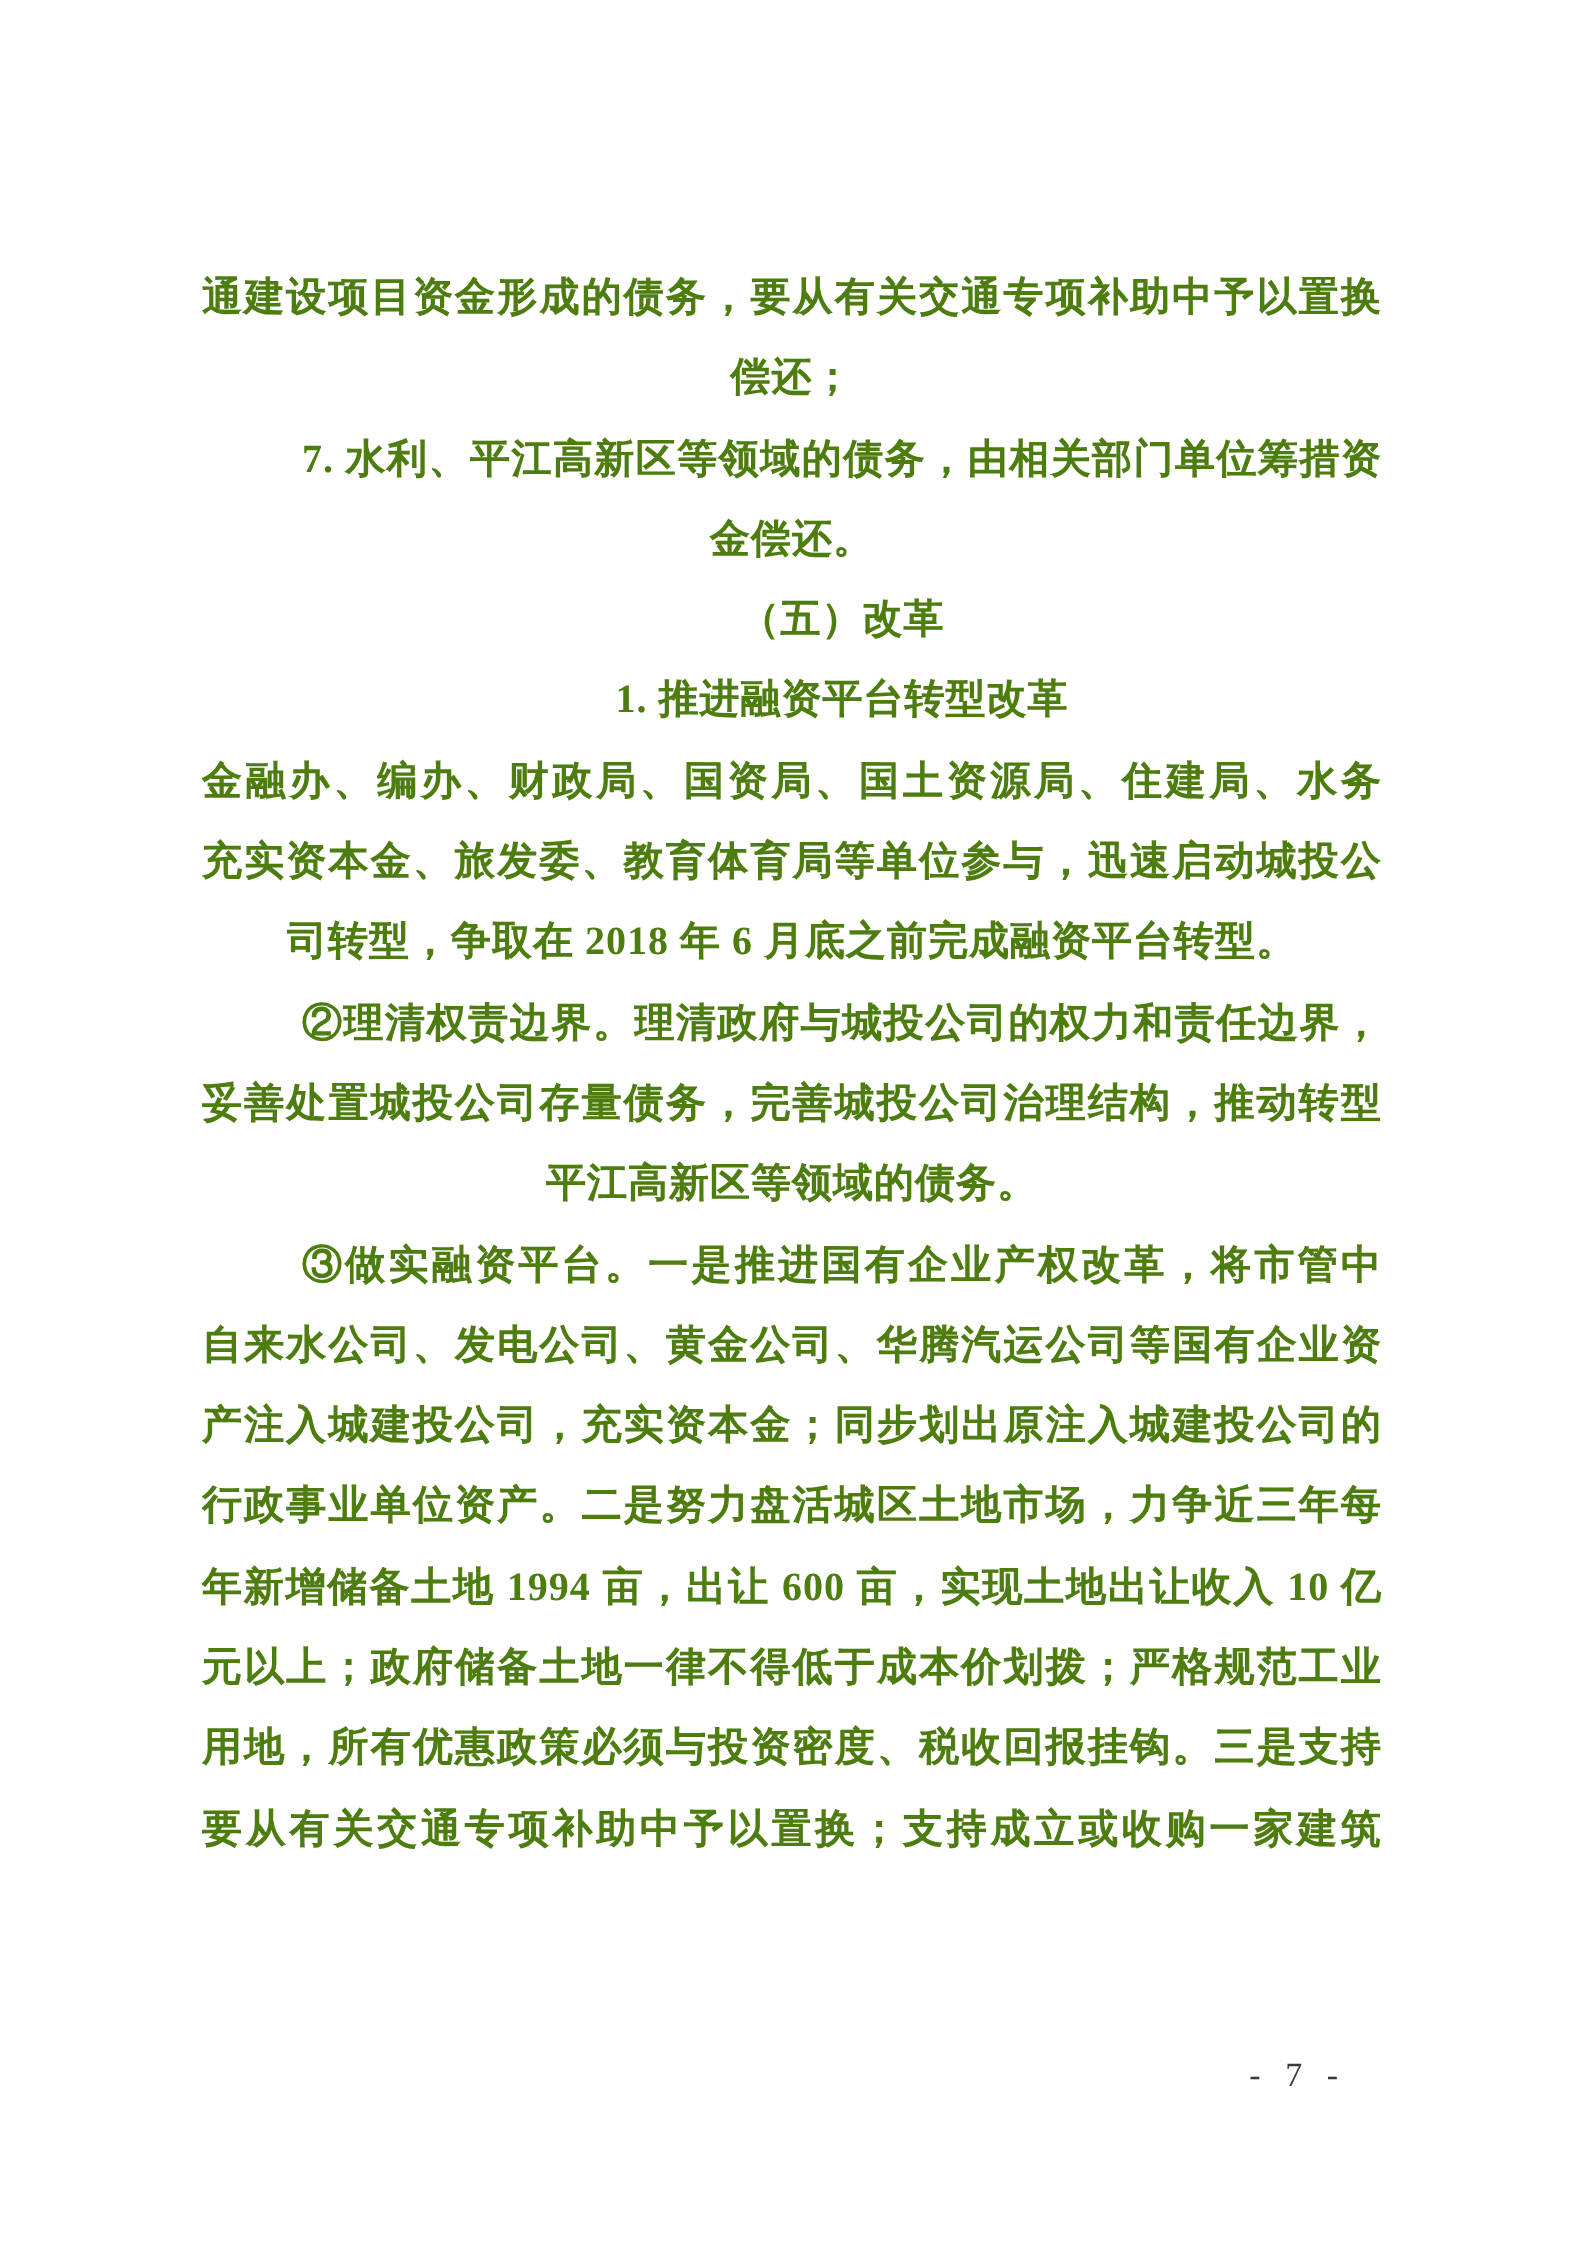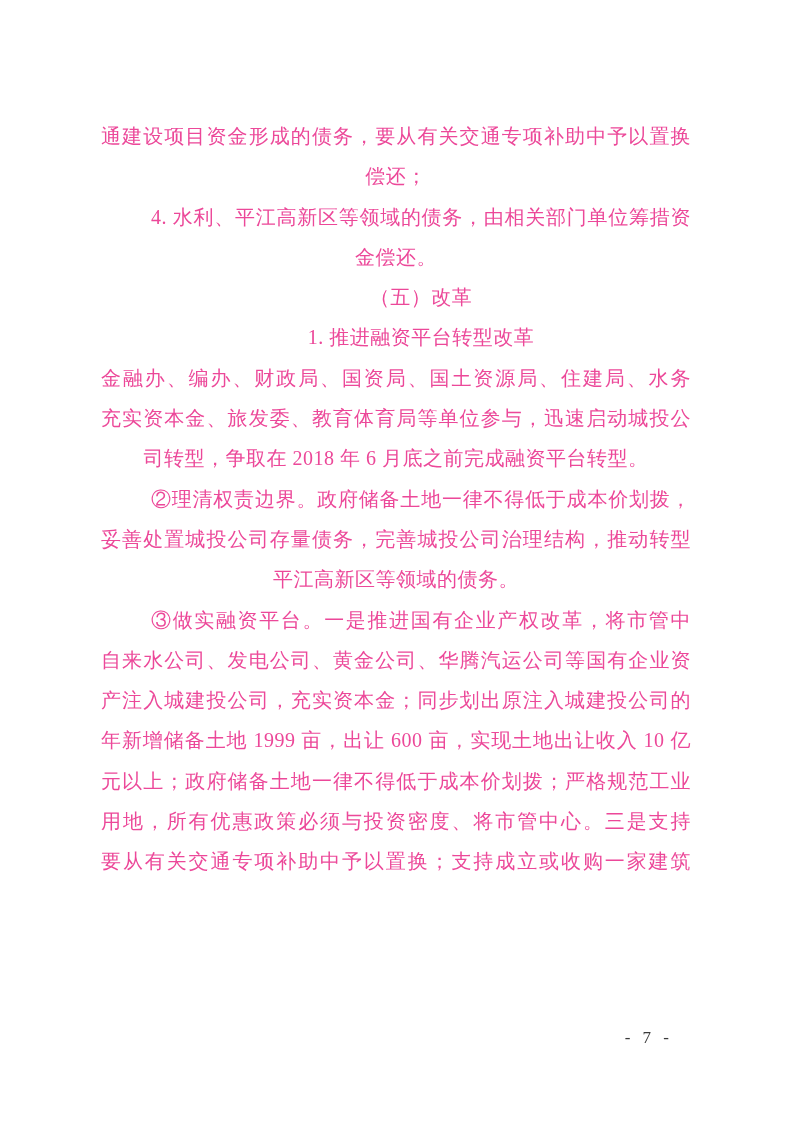--- a/index.html
+++ b/index.html
@@ -11,24 +11,25 @@
     position: relative;
     width: 793px;
     height: 1121px;
     margin: 0 auto;
     background: #ffffff;
     overflow: hidden;
     font-family: "Liberation Serif", "DejaVu Serif", serif;
   }
   .doc-body {
     position: absolute;
-    top: 116px;
+    top: 129px;
     left: 101px;
     width: 590px;
-    color: #ec4899;
+    color: #4d7c0f;
+    font-weight: bold;
   }
   .line {
     height: 40.3px;
     line-height: 40.3px;
     font-size: 20px;
     letter-spacing: 0.5px;
     white-space: normal;
     overflow: hidden;
     text-align: center;
   }
@@ -53,32 +54,33 @@
     font-family: "Liberation Serif", "DejaVu Serif", serif;
   }
 </style>
 </head>
 <body>
 
 <div class="page">
   <div class="doc-body" id="doc-body">
       <div class="line just">通建设项目资金形成的债务，要从有关交通专项补助中予以置换</div>
       <div class="line">偿还；</div>
-      <div class="line indent just">4. 水利、平江高新区等领域的债务，由相关部门单位筹措资</div>
+      <div class="line indent just">7. 水利、平江高新区等领域的债务，由相关部门单位筹措资</div>
       <div class="line">金偿还。</div>
       <div class="line indent">（五）改革</div>
       <div class="line indent">1. 推进融资平台转型改革</div>
       <div class="line just">金融办、编办、财政局、国资局、国土资源局、住建局、水务局、</div>
       <div class="line just">充实资本金、旅发委、教育体育局等单位参与，迅速启动城投公</div>
       <div class="line">司转型，争取在 2018 年 6 月底之前完成融资平台转型。</div>
-      <div class="line indent just">②理清权责边界。政府储备土地一律不得低于成本价划拨，</div>
+      <div class="line indent just">②理清权责边界。理清政府与城投公司的权力和责任边界，</div>
       <div class="line just">妥善处置城投公司存量债务，完善城投公司治理结构，推动转型</div>
       <div class="line">平江高新区等领域的债务。</div>
       <div class="line indent just">③做实融资平台。一是推进国有企业产权改革，将市管中心、</div>
       <div class="line just">自来水公司、发电公司、黄金公司、华腾汽运公司等国有企业资</div>
       <div class="line just">产注入城建投公司，充实资本金；同步划出原注入城建投公司的</div>
-      <div class="line just">年新增储备土地 1999 亩，出让 600 亩，实现土地出让收入 10 亿</div>
+      <div class="line just">行政事业单位资产。二是努力盘活城区土地市场，力争近三年每</div>
+      <div class="line just">年新增储备土地 1994 亩，出让 600 亩，实现土地出让收入 10 亿</div>
       <div class="line just">元以上；政府储备土地一律不得低于成本价划拨；严格规范工业</div>
-      <div class="line just">用地，所有优惠政策必须与投资密度、将市管中心。三是支持</div>
+      <div class="line just">用地，所有优惠政策必须与投资密度、税收回报挂钩。三是支持</div>
       <div class="line just">要从有关交通专项补助中予以置换；支持成立或收购一家建筑</div>
     </div>
   <div class="page-number">- 7 -</div>
 </div>
 
 </body></html>

